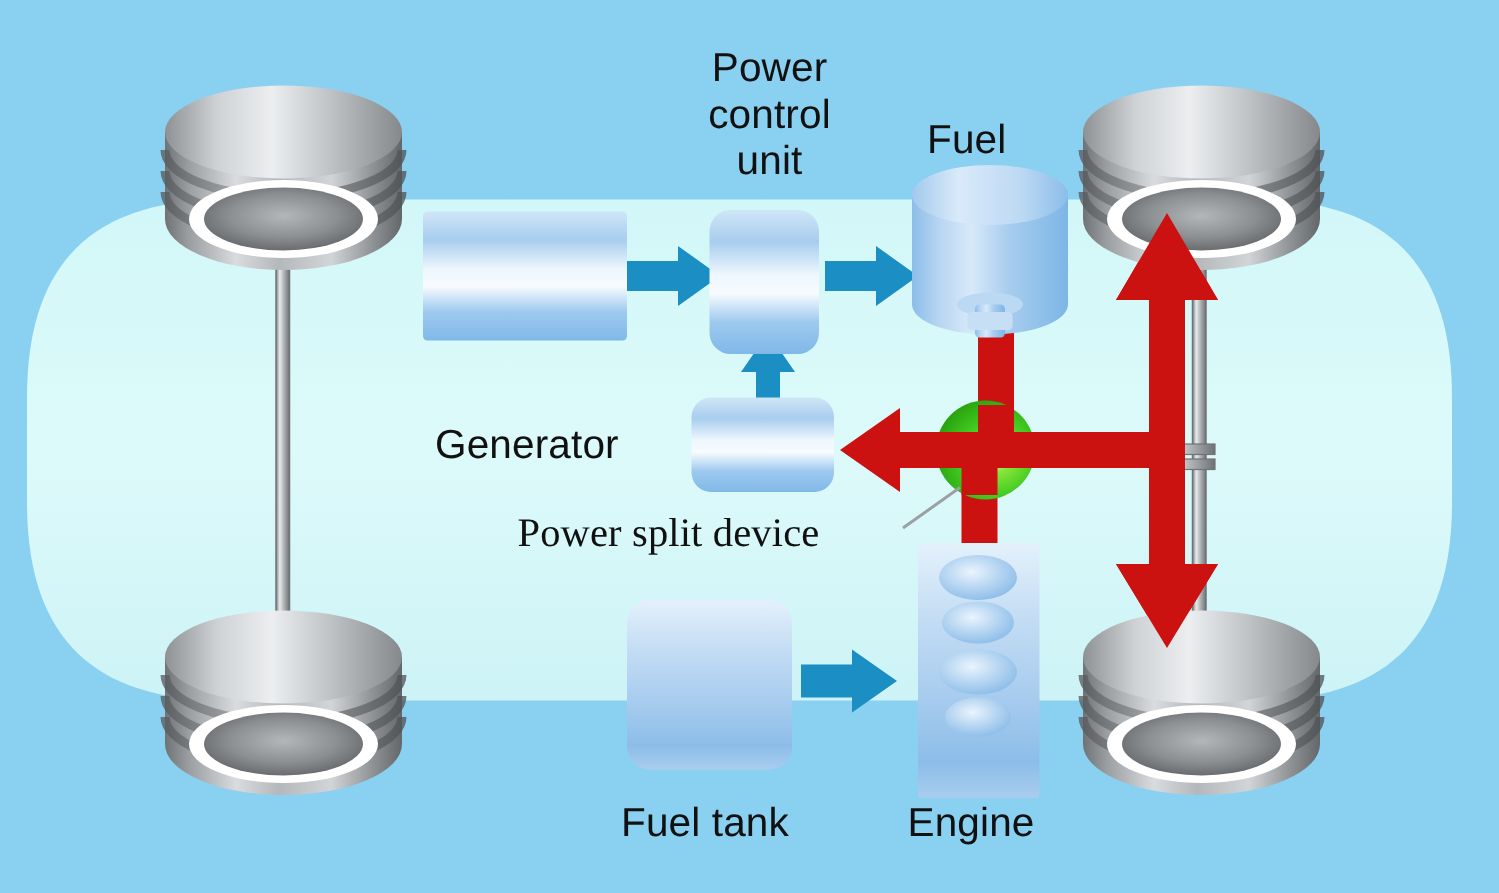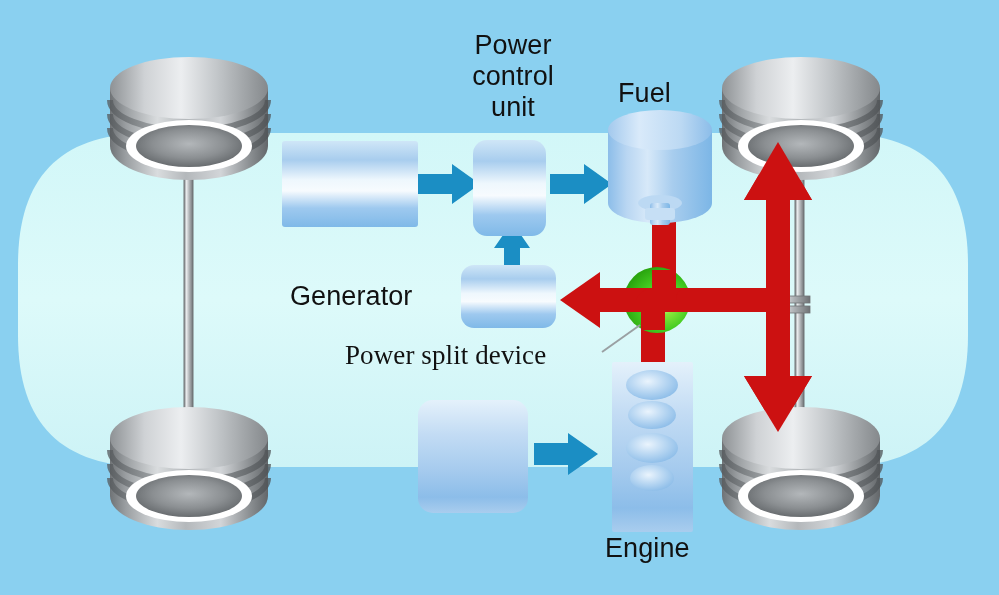--- a/index.html
+++ b/index.html
@@ -255,16 +255,17 @@
   <div class="lbl ctr" style="left:452px; top:30px; width:122px;">Power
 control
 unit</div>
 
   <div class="lbl" style="left:618px; top:78px;">Fuel</div>
 
   <div class="lbl" style="left:290px; top:281px;">Generator</div>
 
   <div class="lbl" style="left:345px; top:340px;font-family:Liberation Serif, serif;">Power split device</div>
 
+  <div class="lbl" style="left:414px; top:533px;">Fuel tank</div>
 
   <div class="lbl" style="left:605px; top:533px;">Engine</div>
 
 </div>
 
 </body></html>

